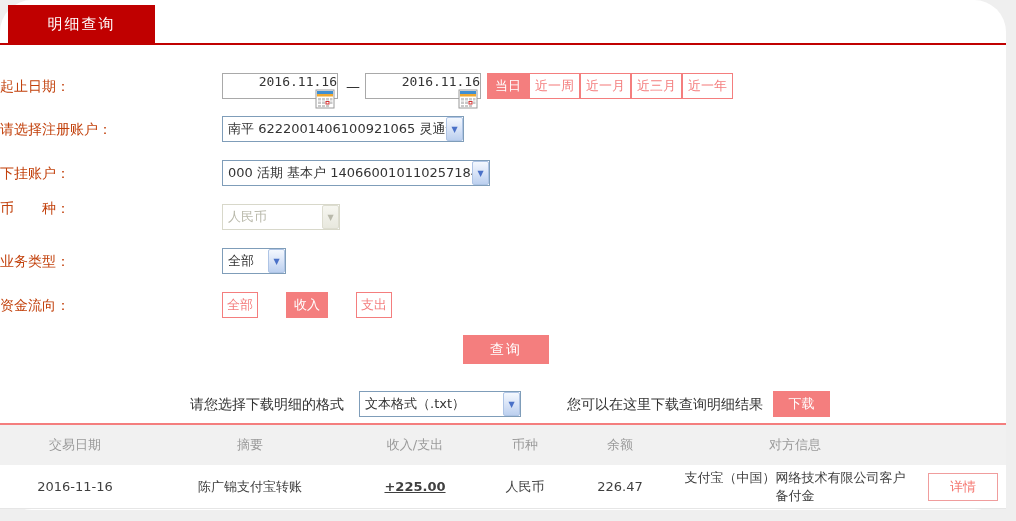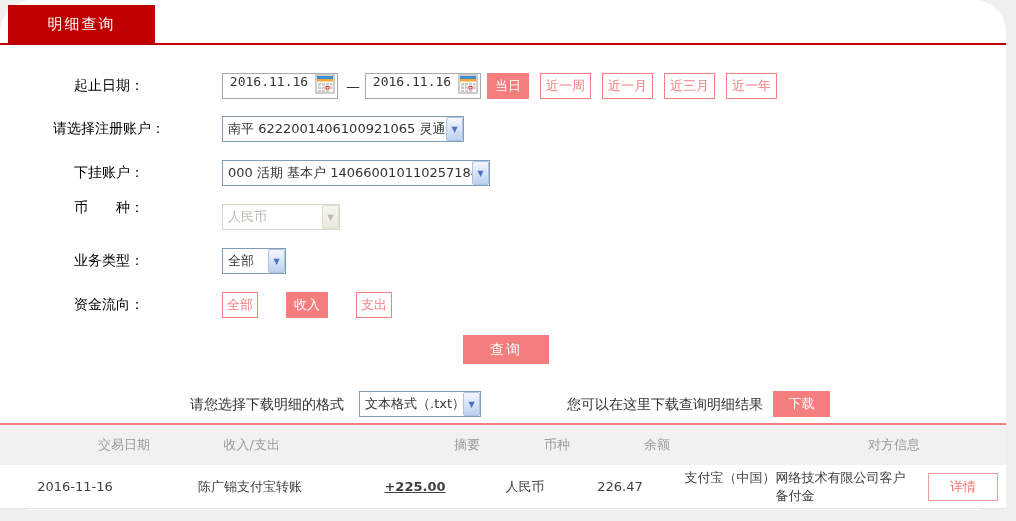--- a/index.html
+++ b/index.html
@@ -30,27 +30,27 @@
     cursor: pointer;
   }
   .tab-underline {
     position: absolute; left: 0; top: 43px;
     width: 1006px; height: 2px;
     background: #c00000;
   }
   
   .flabel {
     position: absolute; left: 0; width: 218px;
-    text-align: center; font-size: 14px; color: #000000;
-    line-height: 26px; white-space: pre; font-family: Liberation Serif, serif;
+    text-align: left; font-size: 14px; color: #c2410c;
+    line-height: 26px; white-space: pre;
   }
   .date-box {
     position: absolute; width: 116px; height: 26px;
     border: 1px solid #a9a9a9; background: #ffffff;
-    display: flex; align-items: flex-start;
+    display: flex; align-items: flex-end; flex-direction: column;
   }
   .date-box .dval {
     flex: 1; text-align: center;
     font-size: 13px; color: #333333;
     font-family: "DejaVu Sans Mono", monospace;
   }
   .date-box .cal {
     width: 20px; height: 20px; margin-right: 2px;
     cursor: pointer; flex: none;
   }
@@ -65,21 +65,21 @@
   }
   .pill-outline {
     background: #ffffff; color: #f47e7e;
     border: 1px solid #f47e7e;
     font-size: 13px; height: 26px; line-height: 24px;
     padding: 0 5px; display: inline-block; text-align: right;
     cursor: pointer;
   }
   .period-group {
     position: absolute; left: 487px; top: 73px;
-    display: flex; gap: 11px;
+    display: flex; 
   }
   
   .xp-select {
     position: absolute; height: 26px;
     border: 1px solid #7f9db9; background: #ffffff;
     display: flex; align-items: stretch;
     cursor: pointer;
   }
   .xp-select .sval {
     flex: 1; font-size: 13px; color: #333333;
@@ -127,21 +127,21 @@
     width: 1006px; height: 2px; background: #f47e7e;
   }
   
   .thead {
     position: absolute; left: 0; top: 425px;
     width: 1006px; height: 40px;
     background: #f1f1f1;
     display: flex; align-items: center;
   }
   .thead .th {
-    font-size: 13px; color: #9a9a9a; text-align: right; flex: none;
+    font-size: 13px; color: #9a9a9a; text-align: center; flex: none;
   }
   .trow {
     position: absolute; left: 0; top: 465px;
     width: 1006px; height: 44px;
     background: #ffffff;
     border-bottom: 1px solid #e6e6e6;
     display: flex; align-items: center;
   }
   .trow .td {
     font-size: 13px; color: #404040; text-align: center; flex: none;
@@ -247,32 +247,32 @@
     <div class="flabel" style="top:292px">资金流向：</div>
     <div class="flow-group">
       <button class="pill-outline" style="margin-right:28px; padding:0 4px">全部</button>
       <button class="pill-filled" style="margin-right:28px; padding:0 8px">收入</button>
       <button class="pill-outline" style="padding:0 4px">支出</button>
     </div>
 
     <button class="query-btn">查询</button>
 
     <div class="dl-label" style="left:190px; top:391px">请您选择下载明细的格式</div>
-    <div class="xp-select" style="left:359px; top:391px; width:122px">
+    <div class="xp-select" style="left:359px; top:391px; width:162px">
       <span class="sval">文本格式（.txt）</span>
       <span class="sarrow">▼</span>
     </div>
     <div class="dl-label" style="left:567px; top:391px">您可以在这里下载查询明细结果</div>
     <button class="dl-btn">下载</button>
 
     <div class="pink-line"></div>
     <div class="thead">
       <div class="th c1">交易日期</div>
+      <div class="th c2">摘要</div>
       <div class="th c3">收入/支出</div>
-      <div class="th c2">摘要</div>
       <div class="th c4">币种</div>
       <div class="th c5">余额</div>
       <div class="th c6">对方信息</div>
       <div class="th c7"></div>
     </div>
     <div class="trow">
       <div class="td c1">2016-11-16</div>
       <div class="td c2">陈广锦支付宝转账</div>
       <div class="td c3 amount-pos">+225.00</div>
       <div class="td c4">人民币</div>

